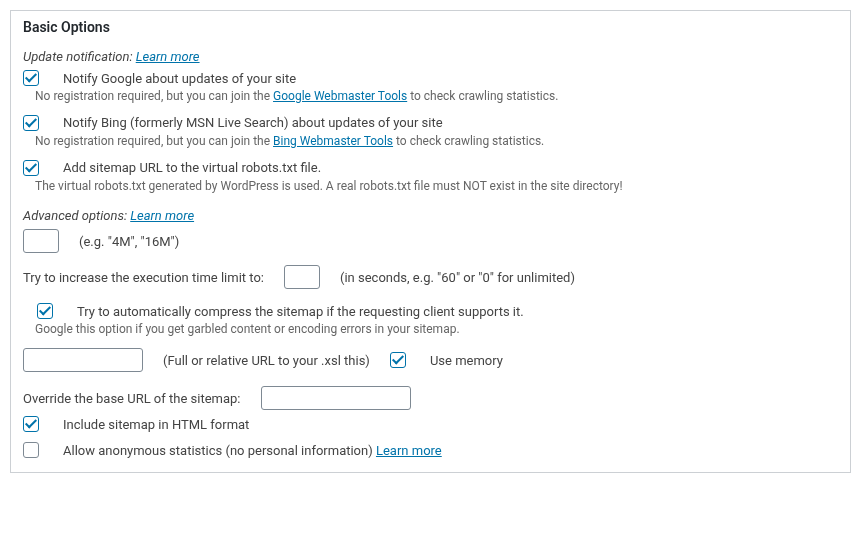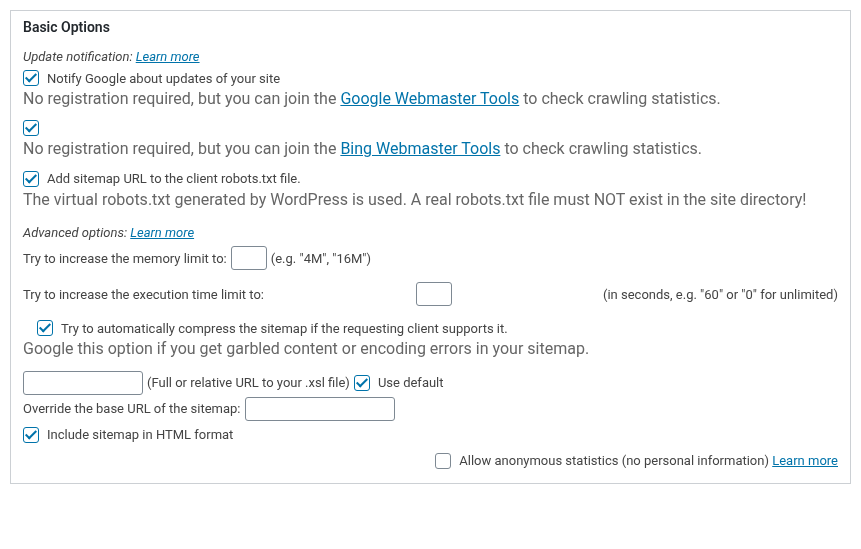--- a/index.html
+++ b/index.html
@@ -32,26 +32,26 @@
   a.link {
     color: #0073aa;
     text-decoration: underline;
     cursor: pointer;
   }
   .row {
     margin: 6px 0 2px 0;
     display: flex;
     align-items: center;
     flex-wrap: wrap;
-    gap: 4px;
+    gap: 20px;
   }
   .desc {
-    font-size: 16px;
+    font-size: 12px;
     color: #666;
-    margin: 2px 0 10px 0;
+    margin: 2px 0 10px 12px;
     line-height: 1.4;
   }
   input[type="checkbox"] {
     width: 16px;
     height: 16px;
     margin: 0 4px 0 0;
     appearance: none;
     border: 1px solid #7e8993;
     border-radius: 3px;
     background: #fff;
@@ -101,71 +101,71 @@
   <div class="row">
     <input type="checkbox" checked="" style="">
     <label>Notify Google about updates of your site</label>
   </div>
   <div class="desc">
     <span>No registration required, but you can join the </span><a class="link">Google Webmaster Tools</a><span> to check crawling statistics.</span>
   </div>
 
   <div class="row">
     <input type="checkbox" checked="" style="">
+    <label>Notify Bing (formerly MSN Live Search) about updates of your site</label>
   </div>
   <div class="desc">
     <span>No registration required, but you can join the </span><a class="link">Bing Webmaster Tools</a><span> to check crawling statistics.</span>
   </div>
 
   <div class="row">
     <input type="checkbox" checked="" style="">
-    <label>Add sitemap URL to the client robots.txt file.</label>
+    <label>Add sitemap URL to the virtual robots.txt file.</label>
   </div>
   <div class="desc">The virtual robots.txt generated by WordPress is used. A real robots.txt file must NOT exist in the site directory!</div>
 
   <div class="section-label">
     <span>Advanced options:</span>
     <a class="link">Learn more</a>
   </div>
 
   <div class="row">
-    <span>Try to increase the memory limit to:</span>
     <input type="text" class="txt-sm" style="">
     <span>(e.g. "4M", "16M")</span>
   </div>
 
-  <div class="row" style="margin-top:12px;justify-content:space-between;">
+  <div class="row" style="margin-top:12px;">
     <span>Try to increase the execution time limit to:</span>
     <input type="text" class="txt-sm" style="">
     <span>(in seconds, e.g. "60" or "0" for unlimited)</span>
   </div>
 
   <div class="row" style="margin-top:14px;padding-left:14px;">
     <input type="checkbox" checked="" style="">
     <label>Try to automatically compress the sitemap if the requesting client supports it.</label>
   </div>
   <div class="desc">Google this option if you get garbled content or encoding errors in your sitemap.</div>
 
   <div class="row">
     <input type="text" class="txt-md" style="">
-    <span>(Full or relative URL to your .xsl file)</span>
+    <span>(Full or relative URL to your .xsl this)</span>
     <input type="checkbox" checked="" style="">
-    <label>Use default</label>
+    <label>Use memory</label>
   </div>
 
-  <div class="row" style="margin-top:2px;">
+  <div class="row" style="margin-top:14px;">
     <span>Override the base URL of the sitemap:</span>
     <input type="text" class="txt-lg" style="">
   </div>
 
   <div class="row">
     <input type="checkbox" checked="" style="">
     <label>Include sitemap in HTML format</label>
   </div>
 
-  <div class="row" style="margin-top:10px;justify-content:flex-end;">
+  <div class="row" style="margin-top:10px;">
     <input type="checkbox" style="">
     <label>
       <span>Allow anonymous statistics (no personal information) </span><a class="link">Learn more</a>
     </label>
   </div>
 
 </div>
 
 </body></html>

